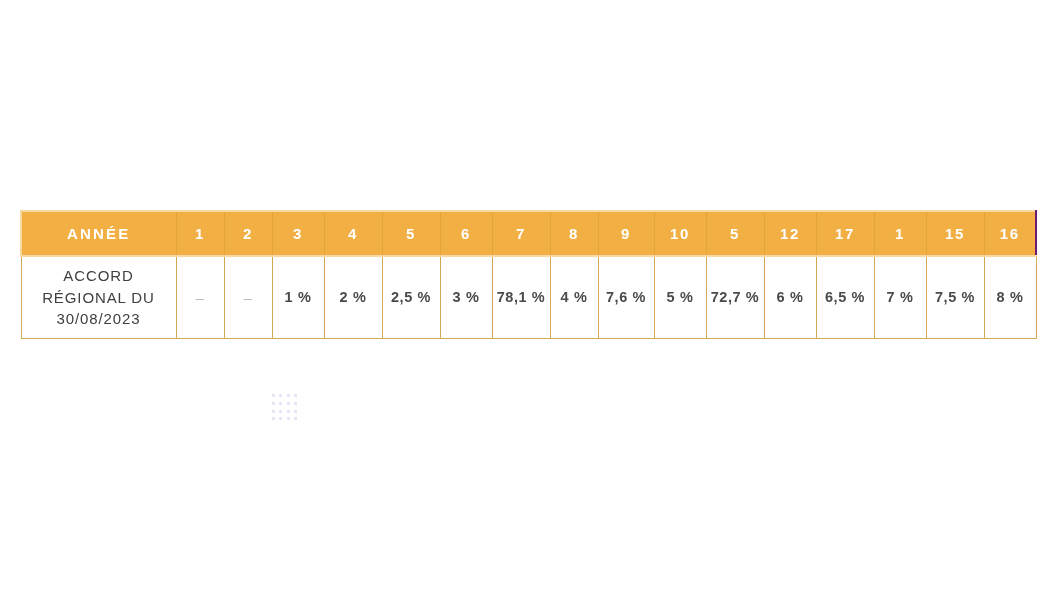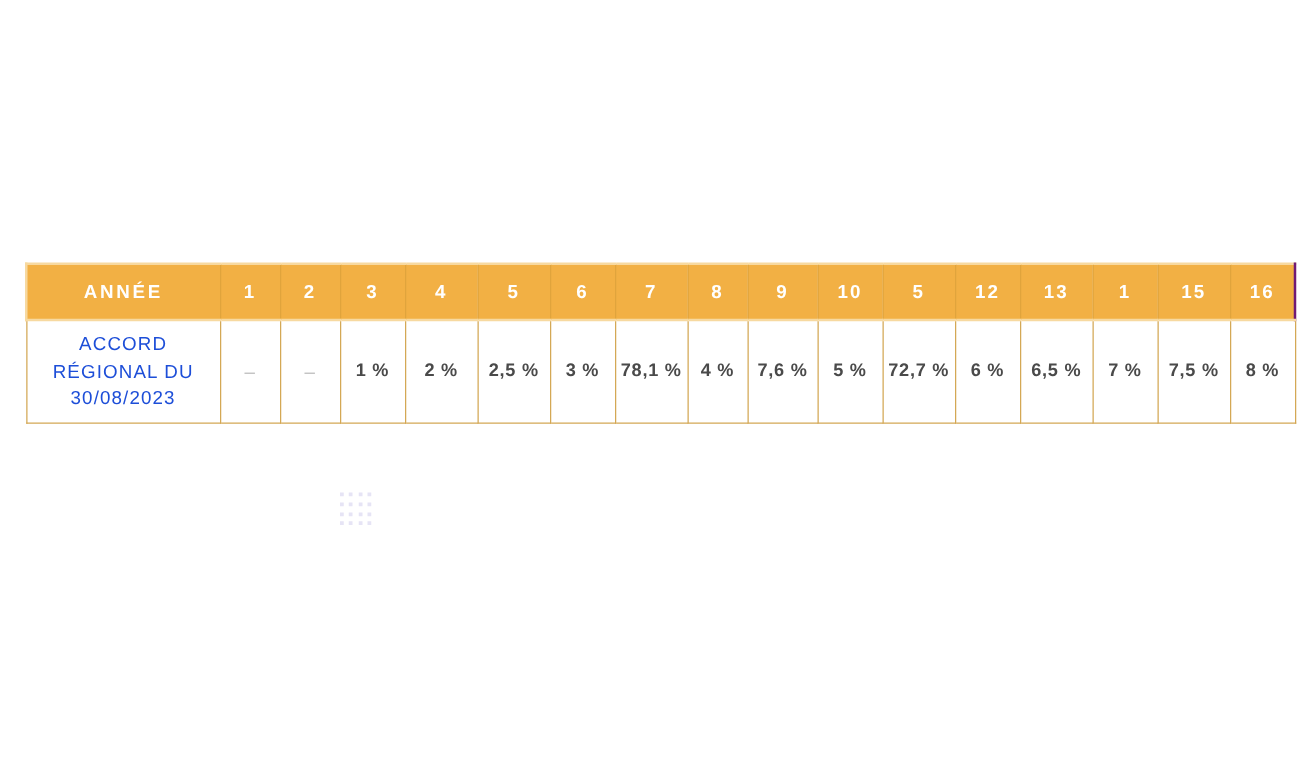--- a/index.html
+++ b/index.html
@@ -86,21 +86,21 @@
     padding: 0 2px;
     border: 1px solid #D4A855;
     white-space: nowrap;
   }
 
   tbody td.label-cell {
     font-weight: normal;
     font-size: 15px;
     letter-spacing: 0.9px;
     line-height: 1.42;
-    color: #1d4ed8;
+    color: #404040;
     white-space: normal;
     padding: 0 0;
   }
 
   tbody td.dash-cell {
     color: #BDBDBD;
     font-weight: normal;
     font-size: 15px;
   }
 
@@ -159,21 +159,21 @@
             <th>3</th>
             <th>4</th>
             <th>5</th>
             <th>6</th>
             <th>7</th>
             <th>8</th>
             <th>9</th>
             <th>10</th>
             <th>5</th>
             <th>12</th>
-            <th>13</th>
+            <th>17</th>
             <th>1</th>
             <th>15</th>
             <th class="last-head">16</th>
           </tr>
       </thead>
       <tbody>
         <tr>
           <td class="label-cell">ACCORD<br>RÉGIONAL DU<br>30/08/2023</td>
         <td class="dash-cell">–</td>
             <td class="dash-cell">–</td>

